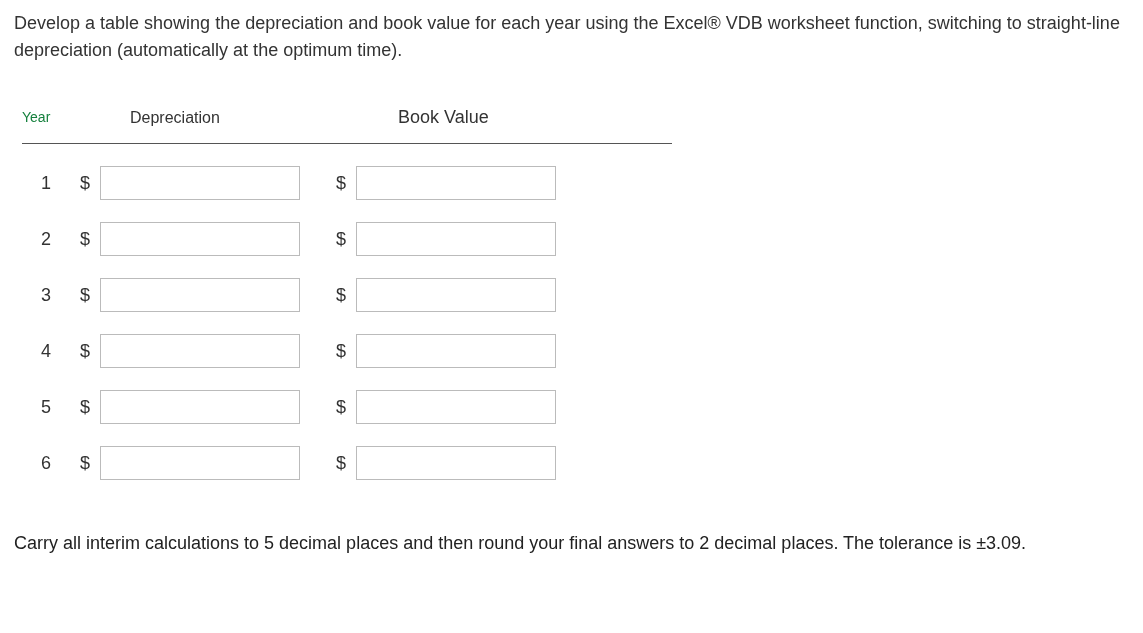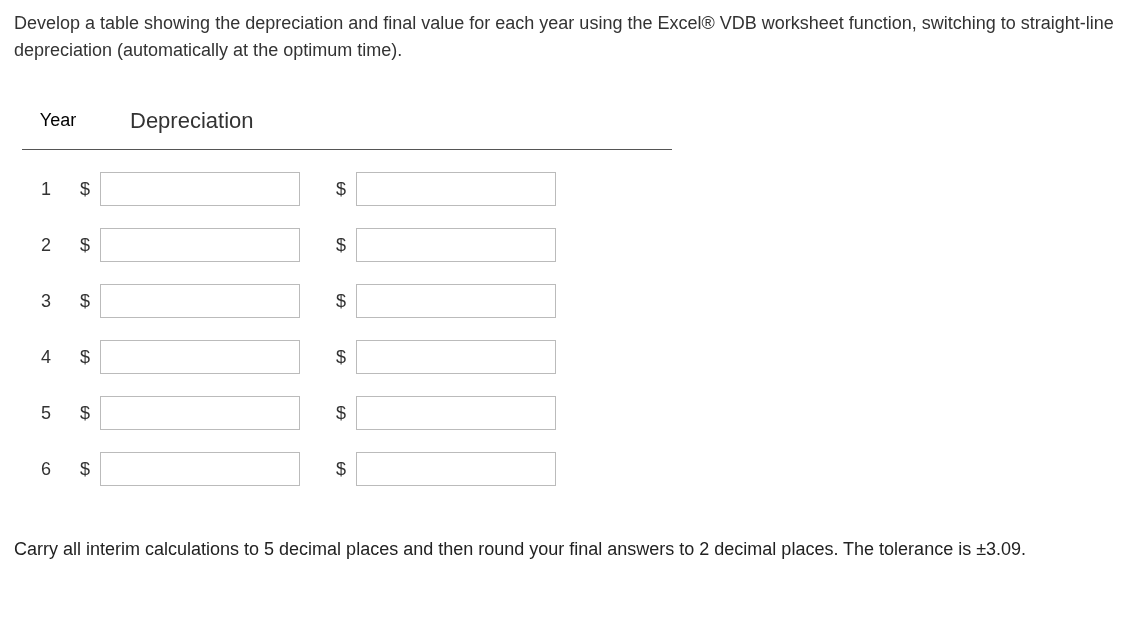--- a/index.html
+++ b/index.html
@@ -25,27 +25,27 @@
     }
     .header-row {
       display: flex;
       align-items: center;
       padding-bottom: 12px;
       border-bottom: 1px solid #555;
       width: 650px;
     }
     .col-year-header {
       width: 72px;
-      font-size: 18px;
-      color: #000000;
-      text-align: center;
+      font-size: 14px;
+      color: #15803d;
+      text-align: left;
     }
     .col-dep-header {
       width: 260px;
-      font-size: 22px;
+      font-size: 16px;
       color: #333;
       text-align: left;
       padding-left: 36px;
     }
     .col-bv-header {
       width: 260px;
       font-size: 18px;
       color: #333;
       text-align: left;
       padding-left: 44px;
@@ -80,26 +80,27 @@
     }
     .footnote {
       margin-top: 50px;
       font-size: 18px;
       color: #222;
     }
   </style>
 </head>
 <body>
 
-<p class="intro">Develop a table showing the depreciation and final value for each year using the Excel® VDB worksheet function, switching to straight-line depreciation (automatically at the optimum time).</p>
+<p class="intro">Develop a table showing the depreciation and book value for each year using the Excel® VDB worksheet function, switching to straight-line depreciation (automatically at the optimum time).</p>
 
 <div class="table-wrap">
   <div class="header-row">
     <div class="col-year-header">Year</div>
     <div class="col-dep-header">Depreciation</div>
+    <div class="col-bv-header">Book Value</div>
   </div>
 
   <div class="data-row">
     <div class="year-cell">1</div>
     <div class="dollar">$</div>
     <input class="input-cell" type="text" value="" style="">
     <div class="gap"></div>
     <div class="dollar">$</div>
     <input class="input-cell" type="text" value="" style="">
   </div>

